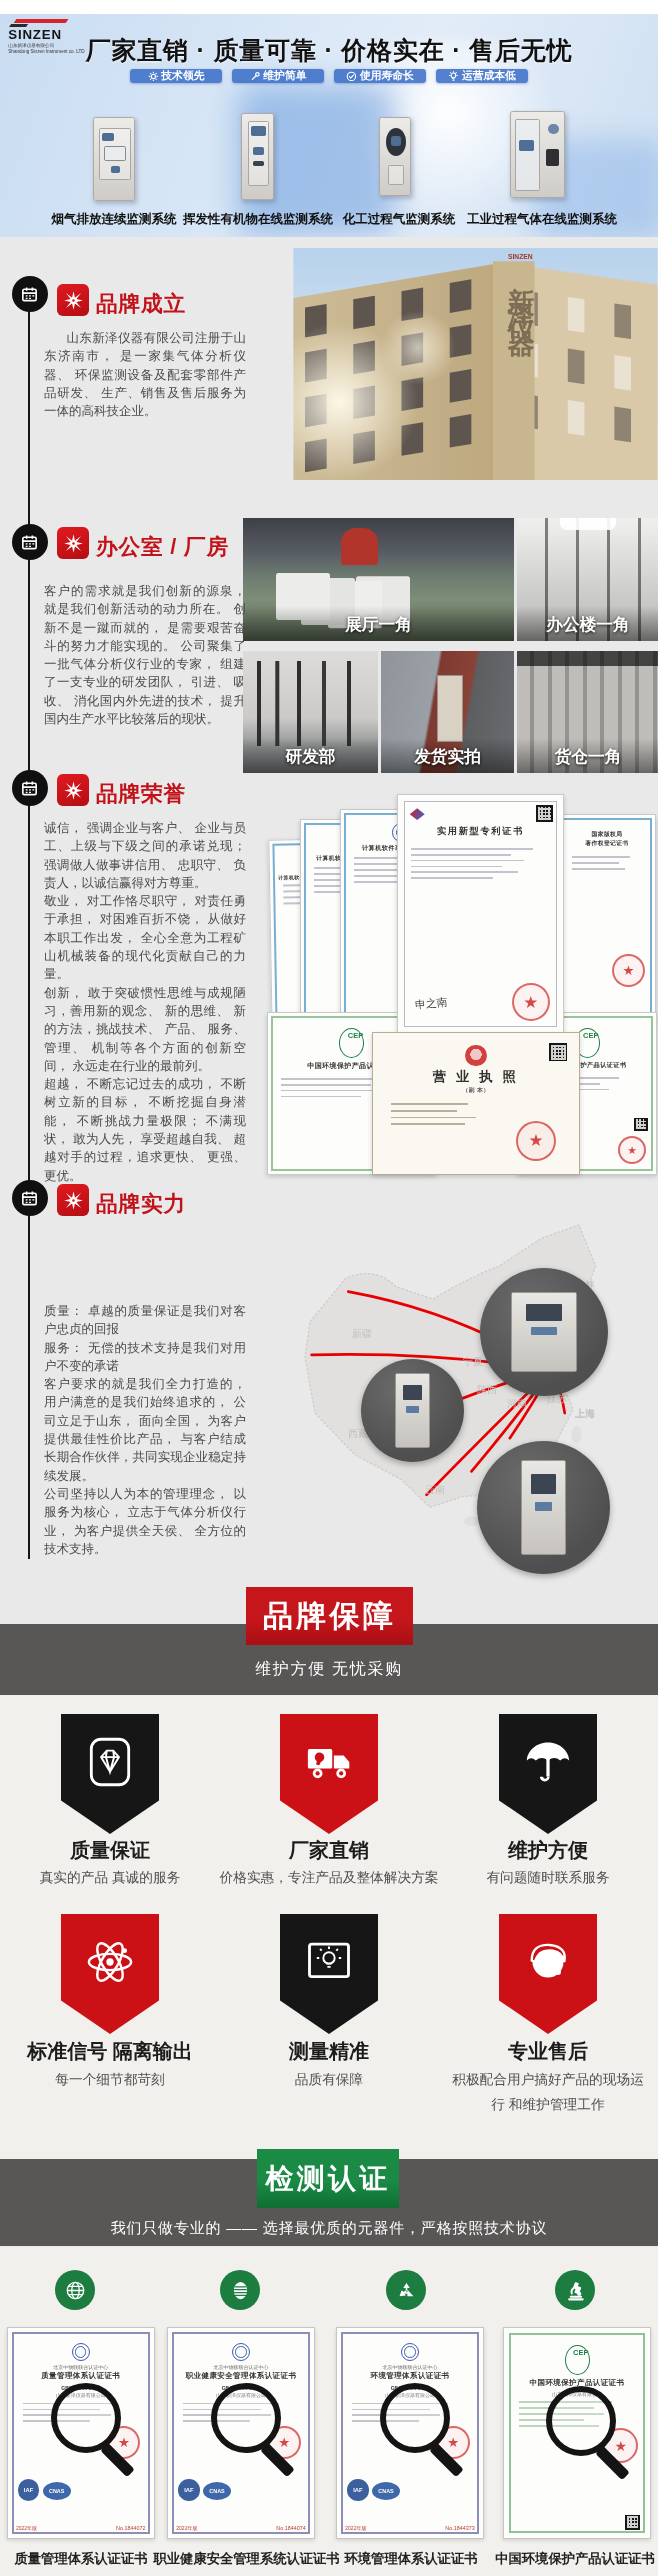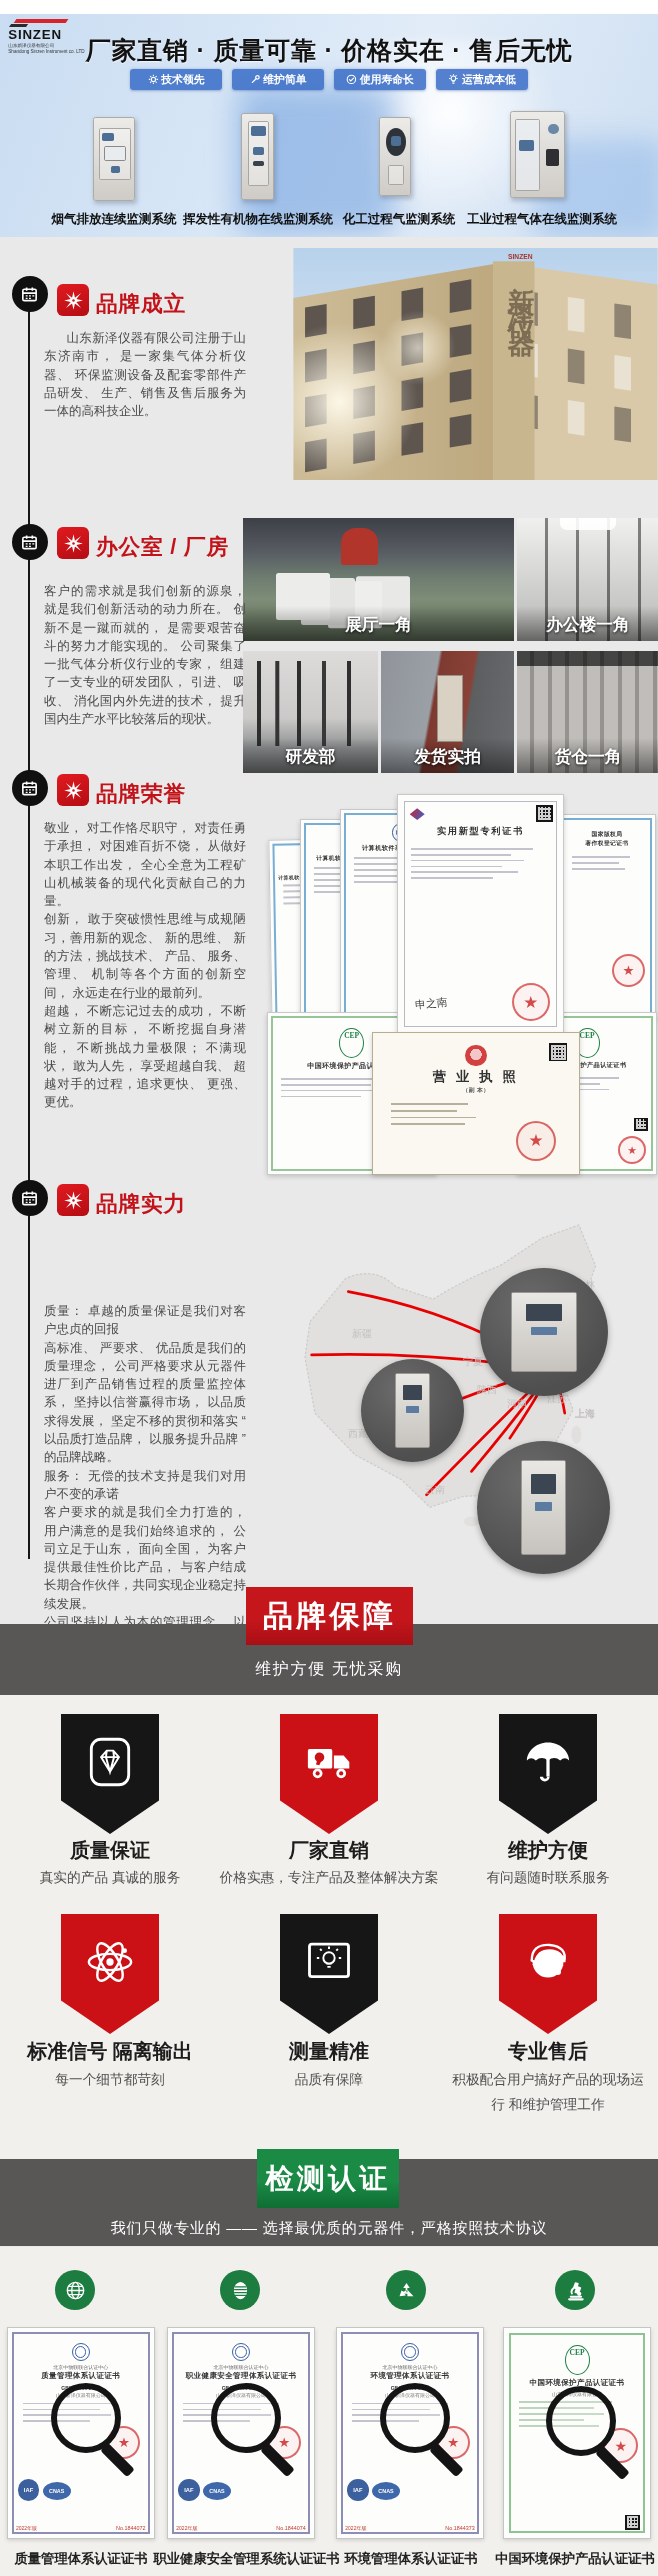--- a/index.html
+++ b/index.html
@@ -13,21 +13,21 @@
   .blur1 { left:342px; top:25px; width:217px; height:183px; background:radial-gradient(ellipse at 50% 40%, rgba(255,255,255,.95), rgba(255,255,255,0) 70%); filter:blur(5px); }
   .blur2 { left:237px; top:71px; width:158px; height:150px; background:rgba(82,140,214,.45); filter:blur(15px); border-radius:16.7px; }
   .blur3 { left:533px; top:125px; width:133px; height:100px; background:rgba(110,160,225,.35); filter:blur(13.3px); border-radius:16.7px; }
   .logo { left:8.3px; top:5px; width:100px; }
   .logo-slash { width:52px; height:4.2px; background:#d8232b; transform:skewX(-35deg); margin-left:6.7px; }
   .logo-slash2 { width:16.7px; height:3.3px; background:#2a2a2a; transform:skewX(-35deg); margin-left:1.7px; margin-top:0.8px; }
   .logo-text { font-size:13.3px; font-weight:900; letter-spacing:0.8px; color:#151515; line-height:1.1; margin-top:0.8px; }
   .logo-sub { font-size:4.6px; color:#333; line-height:1.3; white-space:nowrap; }
   .banner-title { left:0; top:20px; width:658px; text-align:center; font-size:25px; font-weight:900; color:#121212; letter-spacing:0.8px; text-shadow:0 0.8px 1.7px rgba(255,255,255,.8); }
   .badge-row { left:0; top:55px; width:658px; display:flex; justify-content:center; gap:10px; }
-  .badge { width:92px; height:21px; background:rgba(62,111,200,.88); border-radius:3.3px; color:#fff; display:flex; align-items:center; justify-content:center; gap:3px; font-size:10.8px; font-weight:700; box-shadow:0 0.8px 2.5px rgba(40,80,160,.4); }
+  .badge { width:92px; height:14px; background:rgba(62,111,200,.88); border-radius:3.3px; color:#fff; display:flex; align-items:center; justify-content:center; gap:3px; font-size:10.8px; font-weight:700; box-shadow:0 0.8px 2.5px rgba(40,80,160,.4); }
   .badge svg { width:10.8px; height:10.8px; flex:0 0 auto; }
   .cab { background:linear-gradient(180deg,#ecebe8,#cfccc7); border:0.8px solid #aeaba6; border-radius:2.5px; box-shadow:1.7px 2.5px 4.2px rgba(90,100,120,.35); }
   .cab .scr { position:absolute; background:#39434f; border-radius:1.7px; }
   .cab .scr.glow { background:#4d6f95; }
   .cab .panel { position:absolute; border:0.8px solid #a9a6a1; border-radius:1.7px; background:rgba(255,255,255,.35); }
   .prod-label { top:197px; font-size:12.5px; font-weight:800; color:#111; text-align:center; transform:translateX(-50%); white-space:nowrap; }
 
   
   .tl-line { left:28px; top:279px; width:1.7px; height:1266px; background:#161616; }
   .tl-dot { left:11.7px; width:36px; height:36px; background:#101010; border-radius:50%; display:flex; align-items:center; justify-content:center; }
@@ -63,21 +63,21 @@
   .cert-card.green .bd { border-color:#97c59a; }
   .cert-card.plain .bd { border:0.8px solid #b9b9c2; inset:5.8px; }
   .emblem { width:18.3px; height:18.3px; border:1.7px solid #3a5ea8; border-radius:50%; margin:1.7px auto 2.5px; position:relative; }
   .emblem::after { content:""; position:absolute; inset:2.5px; border:0.8px solid #3a5ea8; border-radius:50%; }
   .cert-t { text-align:center; font-weight:800; color:#333; letter-spacing:0.4px; }
   .tl-bar { height:1.7px; background:#c3c3cd; margin:4.2px 6.7px 0; }
   .stamp { position:absolute; border:2.1px solid rgba(205,45,45,.7); border-radius:50%; color:rgba(205,45,45,.85); display:flex; align-items:center; justify-content:center; background:rgba(235,120,120,.08); }
   .qr { position:absolute; background:#161616; }
   .qr::after { content:""; position:absolute; inset:1.7px;
      background:repeating-linear-gradient(0deg,#fff 0 1.7px,transparent 1.7px 3.3px), repeating-linear-gradient(90deg,#fff 0 1.7px,transparent 1.7px 3.3px); opacity:.8; }
-  .cep-logo { width:25px; height:30px; border:1.7px solid #1d8045; border-radius:50%; color:#1d8045; font-size:7.5px; font-weight:900; text-align:center; line-height:14px; margin:3.3px auto 3.3px;font-family:Liberation Serif, serif; }
+  .cep-logo { width:25px; height:30px; border:1.7px solid #1d8045; border-radius:50%; color:#1d8045; font-size:7.5px; font-weight:900; text-align:right; line-height:14px; margin:3.3px auto 3.3px; }
   .nat-emblem { width:21.7px; height:21.7px; background:radial-gradient(circle at 50% 45%, #f3c7c7 0 35%, #d2403f 36%); border-radius:50%; margin:0 auto 1.7px; }
 
   
   .map-wrap { left:300px; top:1206px; width:358px; height:377px; }
   .map-label { position:absolute; font-size:10px; color:#c2c0be; }
   .map-circle { position:absolute; border-radius:50%; background:radial-gradient(circle at 38% 30%, #6b6b6b, #4f4f4f 70%); box-shadow:0 2.5px 6.7px rgba(0,0,0,.3); display:flex; align-items:center; justify-content:center; }
   .mini-cab { position:relative; width:34%; height:72%; background:linear-gradient(180deg,#e9e7e3,#c6c3be); border-radius:1.7px; border:0.8px solid #9a9792; }
   .mini-cab .scr { position:absolute; left:22%; top:14%; width:56%; height:22%; background:#3c4document652; background:#3c4652; border-radius:0.8px; }
   .mini-cab .scr2 { position:absolute; left:30%; top:44%; width:40%; height:10%; background:#5b7ba0; border-radius:0.8px; }
 
@@ -333,20 +333,21 @@
   </div>
   <div class="abs sec-ico" style="top:760px;">
     <svg viewBox="0 0 64 64">
         <path fill="#fff" d="M32 6 L36 24 L53 11 L40 28 L58 32 L40 36 L53 53 L36 40 L32 58 L28 40 L11 53 L24 36 L6 32 L24 28 L11 11 L28 24 Z"></path>
         <circle cx="32" cy="32" r="8" fill="#fff"></circle>
         <circle cx="32" cy="32" r="3.4" fill="#c3131a"></circle>
       </svg>
   </div>
   <div class="abs sec-title" style="top:765px;">品牌荣誉</div>
   <div class="abs para" style="top:805px;">
+    <p>诚信， 强调企业与客户、 企业与员工、上级与下级之间的承诺兑现； 强调做人做事讲信用、 忠职守、 负责人，以诚信赢得对方尊重。</p>
     <p>敬业， 对工作恪尽职守， 对责任勇于承担， 对困难百折不饶， 从做好本职工作出发， 全心全意为工程矿山机械装备的现代化贡献自己的力量。</p>
     <p>创新， 敢于突破惯性思维与成规陋习，善用新的观念、 新的思维、 新的方法，挑战技术、 产品、 服务、 管理、 机制等各个方面的创新空间， 永远走在行业的最前列。</p>
     <p>超越， 不断忘记过去的成功， 不断树立新的目标， 不断挖掘自身潜能， 不断挑战力量极限； 不满现状， 敢为人先， 享受超越自我、 超越对手的过程，追求更快、 更强、 更优。</p>
   </div>
 
   <div class="abs collage">
     <div class="cert-card" style="left:5px;top:50px;width:83px;height:190px;transform:rotate(-1deg);">
       <div class="bd"></div>
         <div class="emblem"></div>
       <div class="cert-t" style="font-size:5px;">计算机软件著作权登记证书</div>
@@ -443,21 +444,20 @@
   <div class="abs sec-ico" style="top:1170px;">
     <svg viewBox="0 0 64 64">
         <path fill="#fff" d="M32 6 L36 24 L53 11 L40 28 L58 32 L40 36 L53 53 L36 40 L32 58 L28 40 L11 53 L24 36 L6 32 L24 28 L11 11 L28 24 Z"></path>
         <circle cx="32" cy="32" r="8" fill="#fff"></circle>
         <circle cx="32" cy="32" r="3.4" fill="#c3131a"></circle>
       </svg>
   </div>
   <div class="abs sec-title" style="top:1175px;">品牌实力</div>
   <div class="abs para" style="top:1288px;">
     <p>质量： 卓越的质量保证是我们对客户忠贞的回报</p>
-    <p>高标准、 严要求、 优品质是我们的质量理念， 公司严格要求从元器件进厂到产品销售过程的质量监控体系， 坚持以信誉赢得市场， 以品质求得发展， 坚定不移的贯彻和落实 “ 以品质打造品牌， 以服务提升品牌 ” 的品牌战略。</p>
     <p>服务： 无偿的技术支持是我们对用户不变的承诺</p>
     <p>客户要求的就是我们全力打造的， 用户满意的是我们始终追求的， 公司立足于山东， 面向全国， 为客户提供最佳性价比产品， 与客户结成长期合作伙伴，共同实现企业稳定持续发展。</p>
     <p>公司坚持以人为本的管理理念， 以服务为核心， 立志于气体分析仪行业， 为客户提供全天侯、 全方位的技术支持。</p>
   </div>
 
   <div class="abs map-wrap">
     <svg viewBox="0 0 430 460" width="358" height="383">
       <path d="M12,122 L55,70 Q90,55 115,80 L160,95 Q200,70 240,55 L290,22 L335,6 L355,55 L342,92 L312,120 L302,142 L336,166 L306,188 L322,212 L328,228 L296,288 L236,330 L196,332 L156,345 L122,312 L66,282 L18,232 L6,165 Z" fill="#e2e0df" stroke="#cecccb" stroke-width="1.5" stroke-dasharray="3 2"></path>
       <ellipse cx="332" cy="258" rx="6" ry="11" fill="#e2e0df"></ellipse>
       <ellipse cx="206" cy="362" rx="9" ry="6" fill="#e2e0df"></ellipse>

